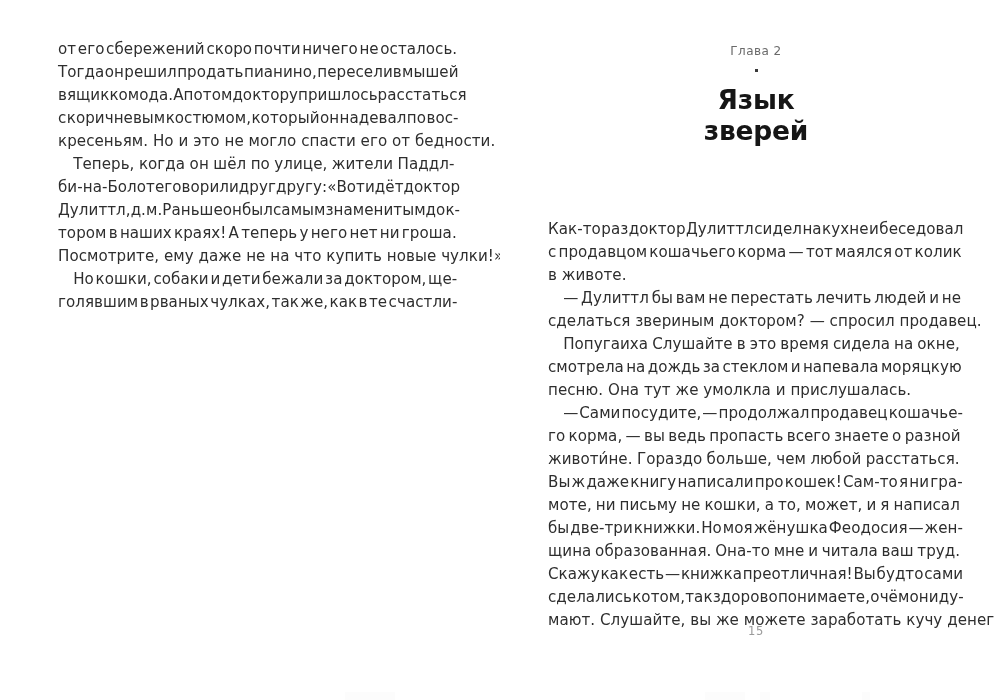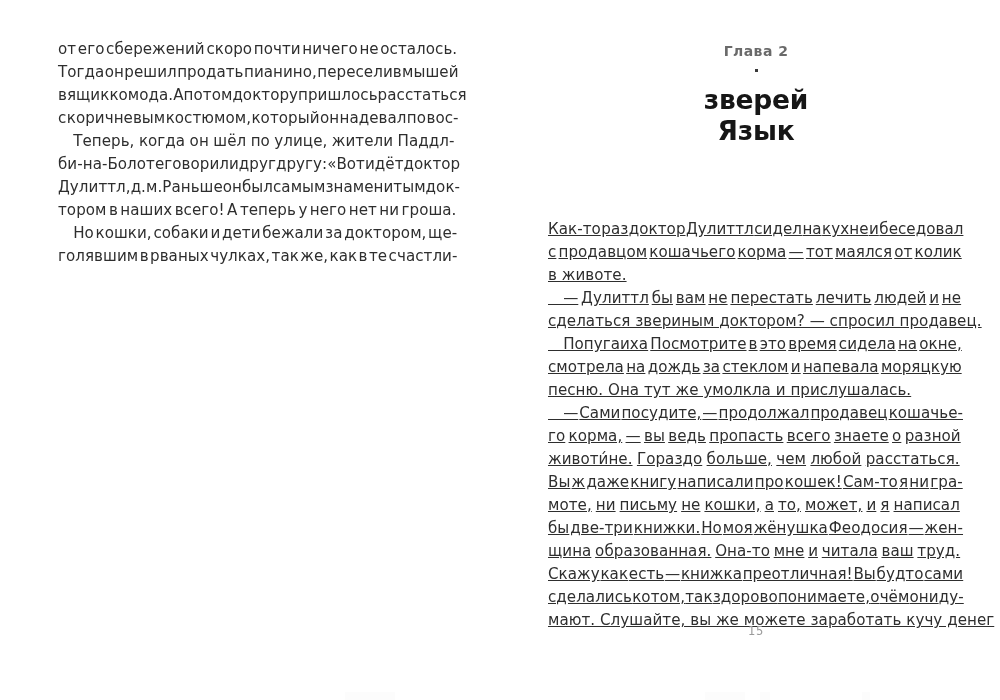--- a/index.html
+++ b/index.html
@@ -34,21 +34,21 @@
   .page-right { left: 500px; width: 500px; }
 
   .textblock {
     position: absolute;
     font-size: 15.1px;
     line-height: 23px;
     color: #2e2e2e;
     letter-spacing: 0.05px;
   }
   .textblock-left  { left: 58px;  top: 38px;  width: 401px; }
-  .textblock-right { left: 48px;  top: 218px; width: 416px; text-decoration: underline; }
+  .textblock-right { left: 48px;  top: 218px; width: 416px; }
 
   
   .ln {
     display: block;
     white-space: pre;
     height: 23px;
   }
   
   .ln.j {
     display: flex;
@@ -60,25 +60,25 @@
 
   
   .chapter-head {
     position: absolute;
     left: 48px;
     top: 44px;
     width: 416px;
     text-align: center;
   }
   .chapter-label {
-    font-size: 14px;
+    font-size: 12px;
     color: #6a6a6a;
     letter-spacing: 0.45px;
     line-height: 14px;
-    font-weight: 700;
+    font-weight: 400;
   }
   .chapter-dot {
     margin: 11px auto 12px auto;
     width: 3px;
     height: 3px;
     background: #3a3a3a;
   }
   .chapter-title {
     font-size: 26.5px;
     font-weight: 700;
@@ -147,20 +147,21 @@
         <div class="ln j">
           <span>с</span>
           <span>коричневым</span>
           <span>костюмом,</span>
           <span>который</span>
           <span>он</span>
           <span>надевал</span>
           <span>по</span>
           <span>вос-</span>
         </div>
+        <div class="ln">кресеньям. Но и это не могло спасти его от бедности.</div>
         <div class="ln j">
           <span> Теперь,</span>
           <span>когда</span>
           <span>он</span>
           <span>шёл</span>
           <span>по</span>
           <span>улице,</span>
           <span>жители</span>
           <span>Паддл-</span>
         </div>
@@ -181,29 +182,30 @@
           <span>он</span>
           <span>был</span>
           <span>самым</span>
           <span>знаменитым</span>
           <span>док-</span>
         </div>
         <div class="ln j">
           <span>тором</span>
           <span>в</span>
           <span>наших</span>
-          <span>всего!</span>
+          <span>краях!</span>
           <span>А</span>
           <span>теперь</span>
           <span>у</span>
           <span>него</span>
           <span>нет</span>
           <span>ни</span>
           <span>гроша.</span>
         </div>
+        <div class="ln">Посмотрите, ему даже не на что купить новые чулки!»</div>
         <div class="ln j">
           <span> Но</span>
           <span>кошки,</span>
           <span>собаки</span>
           <span>и</span>
           <span>дети</span>
           <span>бежали</span>
           <span>за</span>
           <span>доктором,</span>
           <span>ще-</span>
@@ -222,22 +224,22 @@
         </div>
       </div>
   </div>
 
   <div class="page page-right">
 
     <div class="chapter-head">
       <div class="chapter-label">Глава 2</div>
       <div class="chapter-dot"></div>
       <div class="chapter-title" id="chapter-title">
+          <span class="tl">Язык</span>
           <span class="tl">зверей</span>
-          <span class="tl">Язык</span>
         </div>
     </div>
 
     <div class="textblock textblock-right" id="right-text">
         <div class="ln j">
           <span>Как-то</span>
           <span>раз</span>
           <span>доктор</span>
           <span>Дулиттл</span>
           <span>сидел</span>
@@ -266,21 +268,21 @@
           <span>не</span>
           <span>перестать</span>
           <span>лечить</span>
           <span>людей</span>
           <span>и</span>
           <span>не</span>
         </div>
         <div class="ln">сделаться звериным доктором? — спросил продавец.</div>
         <div class="ln j">
           <span> Попугаиха</span>
-          <span>Посмотрите</span>
+          <span>Слушайте</span>
           <span>в</span>
           <span>это</span>
           <span>время</span>
           <span>сидела</span>
           <span>на</span>
           <span>окне,</span>
         </div>
         <div class="ln j">
           <span>смотрела</span>
           <span>на</span>

